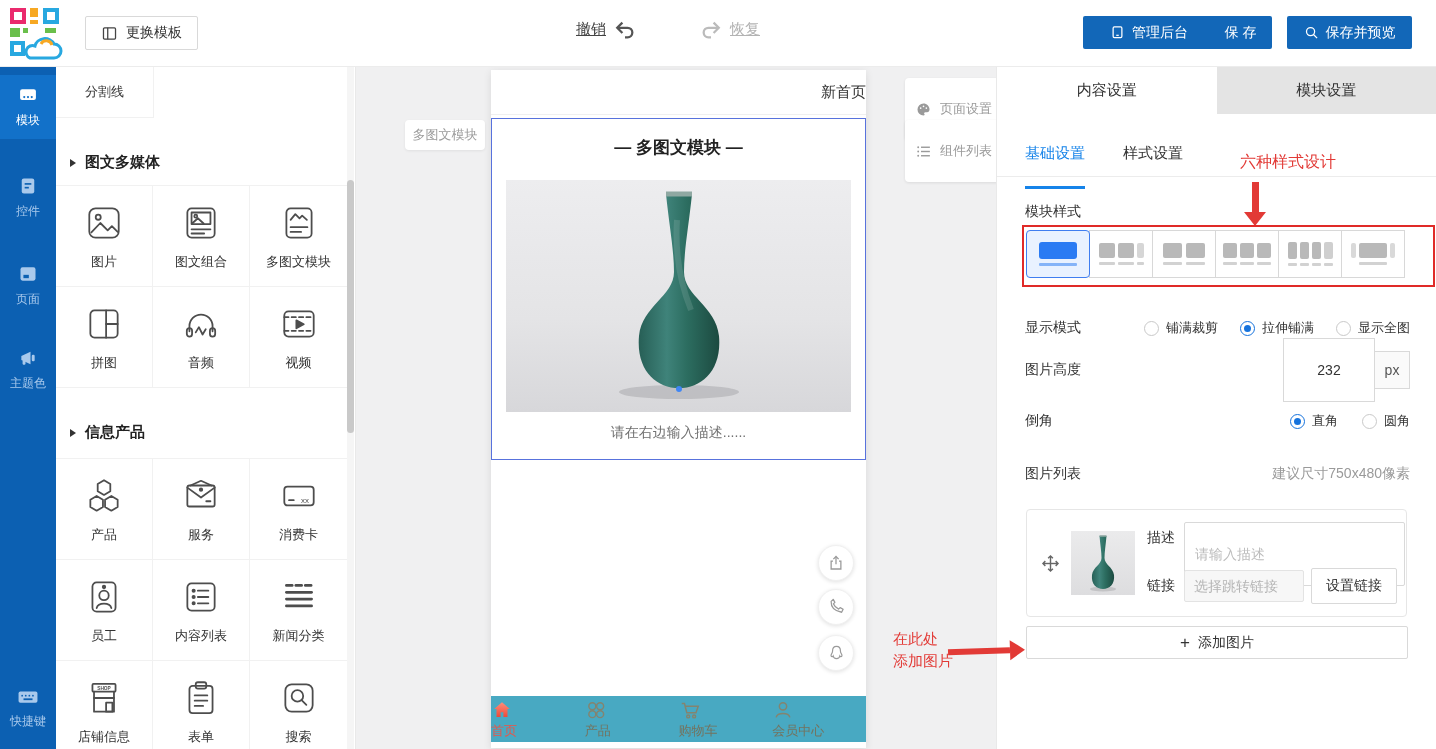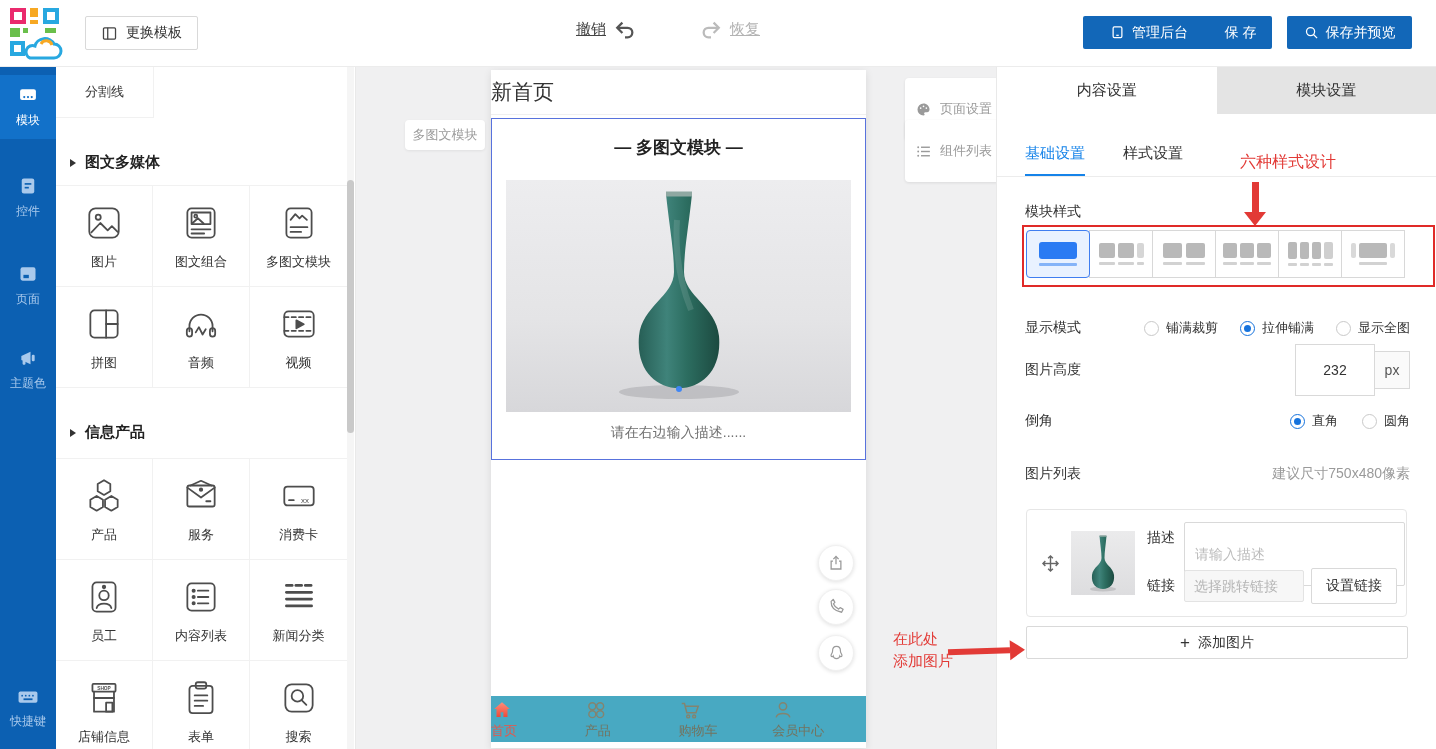--- a/index.html
+++ b/index.html
@@ -30,60 +30,60 @@
   .mp-cell{height:100px;display:flex;flex-direction:column;align-items:center;justify-content:center;gap:9px;font-size:13px;color:#333;border-right:1px solid #f1f1f1;border-bottom:1px solid #f1f1f1;cursor:pointer;background:#fff;}
   .mp-cell:nth-child(3n){border-right:none;}
   .gi{stroke:#4d4d4d;fill:none;stroke-width:1.7;stroke-linecap:round;stroke-linejoin:round;}
   .mp-track{position:absolute;right:1px;top:0;bottom:0;width:7px;background:#f5f5f5;}
   .mp-thumb{position:absolute;left:0;top:114px;width:7px;height:253px;background:#c9c9c9;border-radius:4px;cursor:pointer;}
 
   
   .canvas{position:absolute;left:355px;top:66px;right:439px;bottom:0;background:#f0f0f1;overflow:hidden;}
   .module-tag{position:absolute;left:50px;top:54px;width:80px;height:30px;background:#fff;border-radius:4px;box-shadow:0 1px 3px rgba(0,0,0,.07);color:#9b9b9b;font-size:13px;display:flex;align-items:center;justify-content:center;}
   .phone{position:absolute;left:136px;top:4px;width:375px;bottom:1px;background:#fff;box-shadow:0 2px 8px rgba(0,0,0,.1);}
-  .ph-header{height:44px;border-bottom:1px solid #f0f0f0;display:flex;align-items:center;justify-content:flex-start;font-size:21px;color:#333;}
+  .ph-header{height:44px;border-bottom:1px solid #f0f0f0;display:flex;align-items:center;justify-content:flex-end;font-size:15px;color:#333;}
   .ph-module{position:absolute;left:0;right:0;top:48px;height:342px;border:1px solid #5872dd;box-sizing:border-box;background:#fff;cursor:pointer;}
   .ph-mtitle{margin-top:17px;text-align:center;font-size:17px;font-weight:bold;color:#222;}
   .ph-img{position:absolute;left:14px;right:14px;top:61px;height:232px;background:linear-gradient(#ededef 0%,#e4e4e6 60%,#d7d7da 100%);overflow:hidden;}
   .ph-dot{position:absolute;left:50%;margin-left:-3px;bottom:20px;width:6px;height:6px;border-radius:50%;background:#3f86f5;}
   .ph-desc{position:absolute;left:0;right:0;top:305px;text-align:center;font-size:14px;color:#707070;}
   .fab{position:absolute;right:12px;width:34px;height:34px;border-radius:50%;background:#fff;border:1px solid #f0f0f0;box-shadow:0 1px 4px rgba(0,0,0,.12);display:flex;align-items:center;justify-content:center;cursor:pointer;}
   .ph-nav{position:absolute;left:0;right:0;bottom:6px;height:46px;background:#48a9c2;display:flex;}
   .nav-item{flex:1;display:flex;flex-direction:column;align-items:flex-start;justify-content:center;gap:1px;font-size:13px;color:#73735f;cursor:pointer;}
   .nav-item.active{color:#e8564a;}
   .ov-btn{position:absolute;left:550px;width:112px;height:30px;background:#fff;border-radius:4px;box-shadow:0 1px 3px rgba(0,0,0,.09);display:flex;align-items:center;gap:8px;padding:16px 10px;color:#9a9a9a;font-size:13px;cursor:pointer;}
 
   
   .rpanel{position:absolute;right:0;top:66px;bottom:0;width:439px;background:#fff;border-left:1px solid #e9e9e9;z-index:5;}
   .ptabs{display:flex;height:48px;}
   .ptab{flex:1;display:flex;align-items:center;justify-content:center;font-size:15px;color:#333;cursor:pointer;}
   .ptab.inactive{background:#e4e4e4;}
   .subtabs{position:absolute;left:28px;top:78px;display:flex;gap:38px;font-size:15px;}
-  .subtab{padding-bottom:11px;cursor:pointer;color:#333;}
+  .subtab{padding-bottom:23px;cursor:pointer;color:#333;}
   .subtab.active{color:#1583e9;border-bottom:3px solid #1583e9;}
   .pdivider{position:absolute;left:0;right:0;top:110px;height:1px;background:#ececec;}
   .plabel{font-size:14px;color:#333;}
   .prow{position:absolute;left:28px;right:26px;display:flex;align-items:center;}
   .radio{width:15px;height:15px;border-radius:50%;border:1px solid #c9c9c9;background:#fff;display:inline-block;box-sizing:border-box;cursor:pointer;}
   .radio.sel{border:1px solid #1673dd;position:relative;}
   .radio.sel::after{content:"";position:absolute;left:3px;top:3px;width:7px;height:7px;border-radius:50%;background:#1673dd;}
   .ropt{display:flex;align-items:center;gap:7px;font-size:13px;color:#333;cursor:pointer;}
   .red-box{position:absolute;left:25px;top:159px;width:409px;height:58px;border:2px solid #e02a28;z-index:3;pointer-events:none;}
   .stylerow{position:absolute;left:29px;top:164px;display:flex;}
   .sopt{width:62px;height:46px;border:1px solid #d8d8d8;margin-left:-1px;background:#fff;display:flex;flex-direction:column;align-items:center;justify-content:center;gap:4px;cursor:pointer;}
   .sopt:first-child{margin-left:0;}
   .sopt.sel{border:1px solid #3f7ef0;border-radius:4px;background:#e9f2ff;z-index:2;}
   .sb{background:#b9b9b9;border-radius:2px;}
   .sbar{background:#d2d2d2;height:3px;border-radius:1px;}
   .sgrp{display:flex;gap:3px;align-items:flex-end;}
   .ann-red{color:#e23a36;}
   .arrow-down{position:absolute;left:247px;top:116px;width:22px;}
   .arrow-down .stem{width:7px;height:30px;background:#e23a36;margin:0 auto;}
   .arrow-down .head{width:0;height:0;border-left:11px solid transparent;border-right:11px solid transparent;border-top:14px solid #e23a36;}
-  .ih-input{width:62px;height:34px;border:1px solid #d9d9d9;text-align:center;font-size:14px;color:#333;font-family:inherit;box-sizing:content-box;padding:8px;}
+  .ih-input{width:62px;height:34px;border:1px solid #d9d9d9;text-align:center;font-size:14px;color:#333;font-family:inherit;box-sizing:content-box;padding:14px;}
   .ih-unit{width:34px;height:36px;border:1px solid #d9d9d9;border-left:none;background:#fafafa;display:flex;align-items:center;justify-content:center;font-size:14px;color:#555;}
   .card{position:absolute;left:29px;top:443px;width:379px;height:106px;border:1px solid #e6e6e6;border-radius:4px;}
   .card input{font-family:inherit;}
   .desc-input{position:absolute;left:157px;top:12px;width:199px;height:30px;border:1px solid #d9d9d9;border-radius:2px;padding:16px 10px;font-size:14px;color:#333;}
   .link-input{position:absolute;left:157px;top:60px;width:100px;height:30px;border:1px solid #e3e3e3;border-radius:2px;background:#f7f7f7;padding:0 9px;font-size:14px;color:#b5b5b5;}
   .setlink{position:absolute;left:284px;top:58px;width:84px;height:34px;border:1px solid #d9d9d9;border-radius:2px;background:#fff;font-size:14px;color:#333;display:flex;align-items:center;justify-content:center;cursor:pointer;}
   .addbtn{position:absolute;left:29px;top:560px;width:380px;height:31px;border:1px solid #d9d9d9;border-radius:2px;background:#fff;display:flex;align-items:center;justify-content:center;gap:8px;font-size:14px;color:#333;cursor:pointer;}
   .thumb{position:absolute;left:44px;top:21px;width:64px;height:64px;background:linear-gradient(#ebebec,#dddddf);overflow:hidden;}
   .card-lbl{position:absolute;left:120px;font-size:14px;color:#333;}
 

